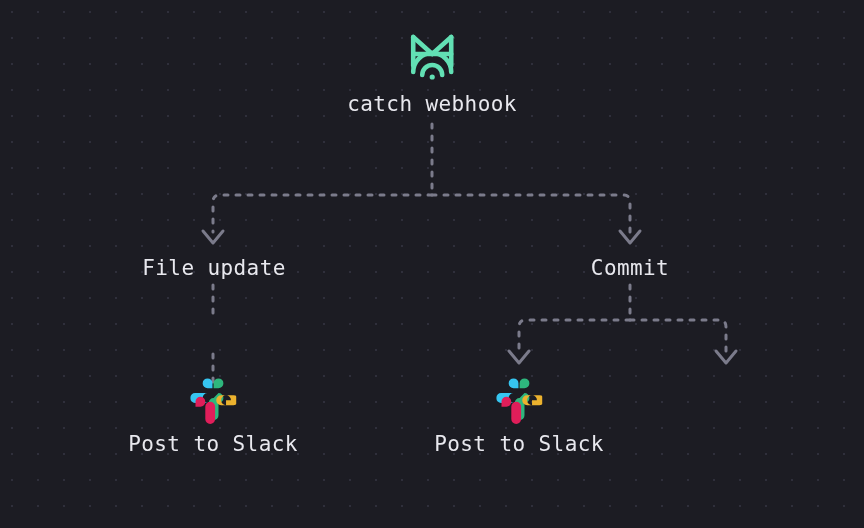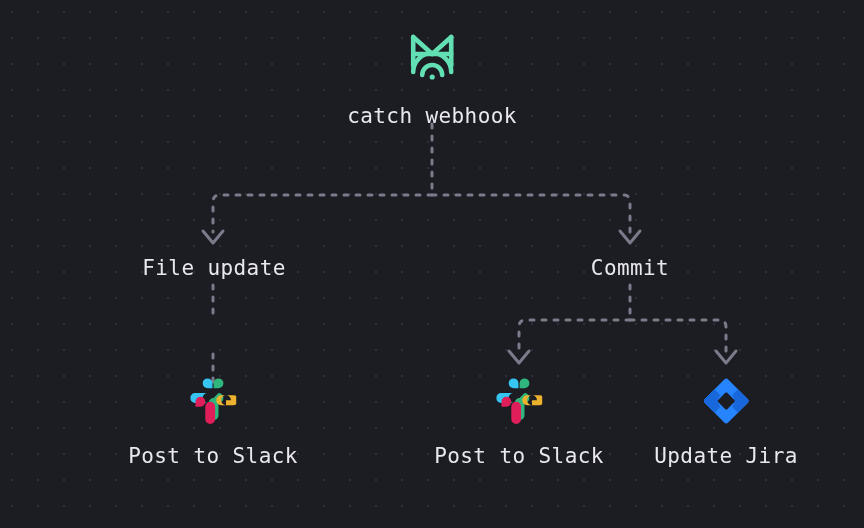--- a/index.html
+++ b/index.html
@@ -31,21 +31,21 @@
     display: flex;
     flex-direction: column;
     align-items: center;
     transform: translateX(-50%);
   }
   .node-icon {
     display: block;
     line-height: 0;
   }
   .node-label {
-    margin-top: 20px;
+    margin-top: 8px;
     color: #e8e8ee;
     font-size: 21px;
     font-family: "DejaVu Sans Mono", "Liberation Mono", monospace;
     letter-spacing: 0.4px;
     white-space: nowrap;
   }
   .label-only {
     position: absolute;
     transform: translateX(-50%);
     color: #e8e8ee;
@@ -136,27 +136,14 @@
           <path fill="#36c5f0" d="M 59 14 a 13 13 0 1 0 -13 13 h 13 z M 46 40 a 13 13 0 0 0 0 26 h -33 a 13 13 0 0 1 0 -26 z"></path>
           <path fill="#2eb67d" d="M 62 14 a 13 13 0 1 1 13 13 h -13 z M 75 40 a 13 13 0 0 1 0 26 v 33 a 13 13 0 0 1 -26 0 v -33 a 13 13 0 0 1 13 -13 z"></path>
           <path fill="#ecb22e" d="M 108 59 a 13 13 0 1 0 -13 13 v -13 z M 82 72 a 13 13 0 0 1 0 -26 h 33 a 13 13 0 0 1 0 26 z"></path>
           <path fill="#e01e5a" d="M 14 63 a 13 13 0 1 1 13 13 h -13 z M 40 76 a 13 13 0 0 1 26 0 v 33 a 13 13 0 0 1 -26 0 z"></path>
         </g>
       </svg>
     </span>
     <span class="node-label">Post to Slack</span>
   </div>
 
-  <div class="node" style="left:726px; top:378px;">
-    <span class="node-icon">
-      <svg width="46" height="46" viewBox="0 0 100 100" xmlns="http://www.w3.org/2000/svg">
-        <g transform="rotate(45 50 50)">
-          <rect x="14" y="14" width="72" height="72" rx="6" fill="#2684ff"></rect>
-          <path d="M 50 14 h 30 a 6 6 0 0 1 6 6 v 30 h -18 a 18 18 0 0 0 -18 -18 z" fill="#1868db"></path>
-          <path d="M 50 86 h -30 a 6 6 0 0 1 -6 -6 v -30 h 18 a 18 18 0 0 0 18 18 z" fill="#1868db"></path>
-          <rect x="36" y="36" width="28" height="28" rx="3" fill="#1c1c23"></rect>
-        </g>
-      </svg>
-    </span>
-    <span class="node-label">Update Jira</span>
-  </div>
 
 </div>
 
 </body></html>

